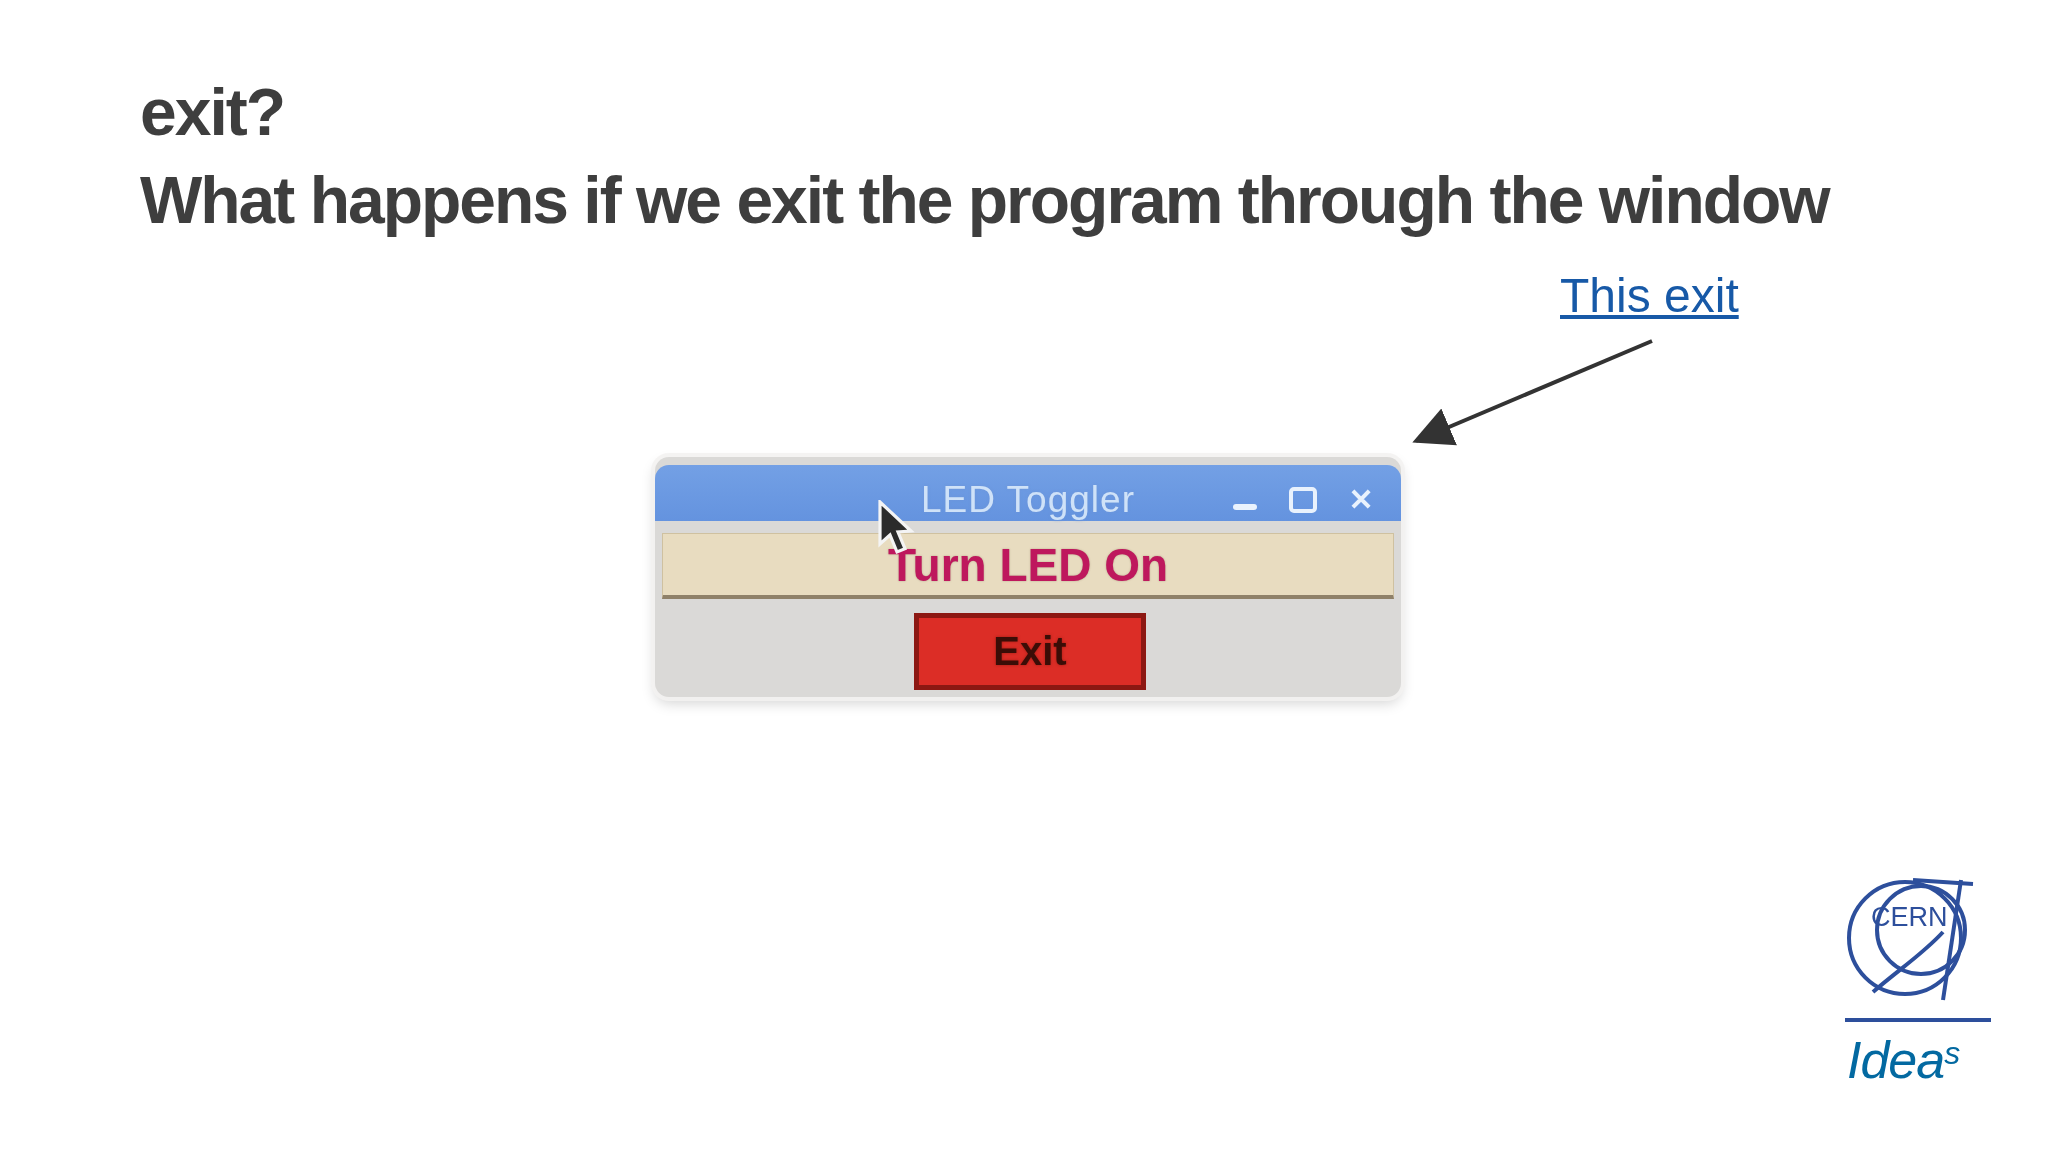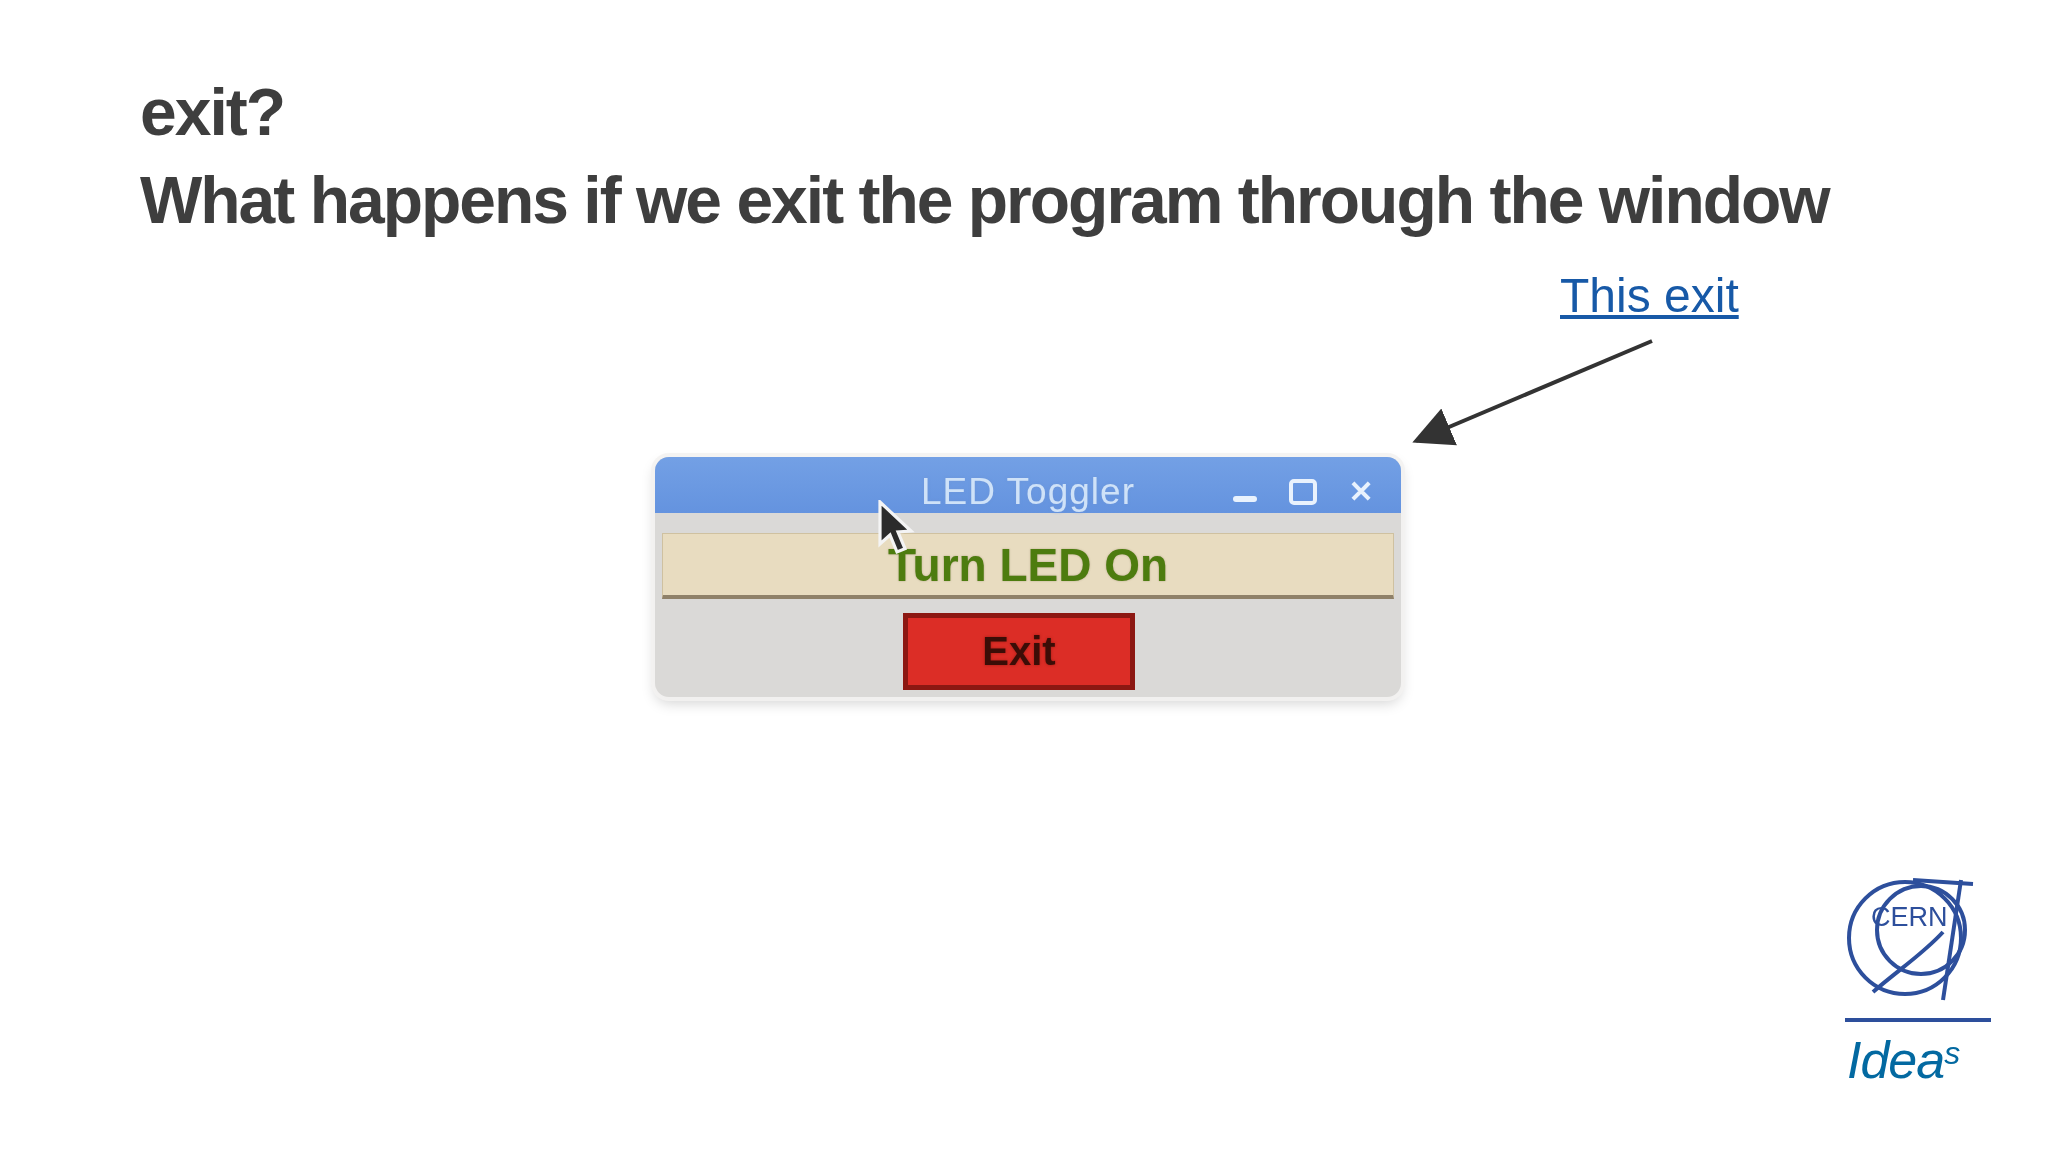--- a/index.html
+++ b/index.html
@@ -31,21 +31,21 @@
   }
 
   
   .app-window{
     position:absolute;left:655px;top:457px;width:746px;height:240px;
     background:#dad9d7;
     border-radius:14px;
     box-shadow:0 0 0 4px rgba(243,242,241,0.9), 0 6px 14px rgba(0,0,0,0.18);
   }
   .titlebar{
-    position:absolute;left:0;top:0;right:0;height:56px;
+    position:absolute;left:0;top:8px;right:0;height:56px;
     background:linear-gradient(#73a0e5,#6493df);
     border-radius:14px 14px 0 0;
     cursor:default;
   }
   .titlebar-title{
     position:absolute;left:0;right:0;top:0;height:70px;
     display:flex;align-items:center;justify-content:center;
     font-size:37px;color:#cfe2f8;letter-spacing:1px;
     text-shadow:0 0 3px rgba(110,150,215,0.9);
   }
@@ -58,26 +58,26 @@
   .maximize-box{width:22px;height:18px;border:4px solid #e9f2fd;border-radius:5px;}
   .close-x{font-size:30px;font-weight:bold;color:#e9f2fd;line-height:1;}
 
   .toggle-button{
     position:absolute;left:7px;right:7px;top:76px;height:66px;
     background:#e8dcc0;
     border:1px solid #cfc1a0;
     border-bottom:4px solid #8f8169;
     box-sizing:border-box;
     display:flex;align-items:center;justify-content:center;
-    font-size:46px;font-weight:bold;color:#4d7c0f;
+    font-size:46px;font-weight:bold;color:#be185d;
     letter-spacing:0px;cursor:pointer;
     text-shadow:0 0 2px rgba(80,60,30,0.35);
   }
   .exit-button{
-    position:absolute;left:248px;top:156px;width:232px;height:77px;
+    position:absolute;left:259px;top:156px;width:232px;height:77px;
     background:#dc2d26;
     border:5px solid #8c1812;
     box-sizing:border-box;
     display:flex;align-items:center;justify-content:center;
     font-size:40px;font-weight:bold;color:#3b0d07;
     cursor:pointer;
     text-shadow:0 0 3px rgba(120,20,10,0.6);
   }
 
   

